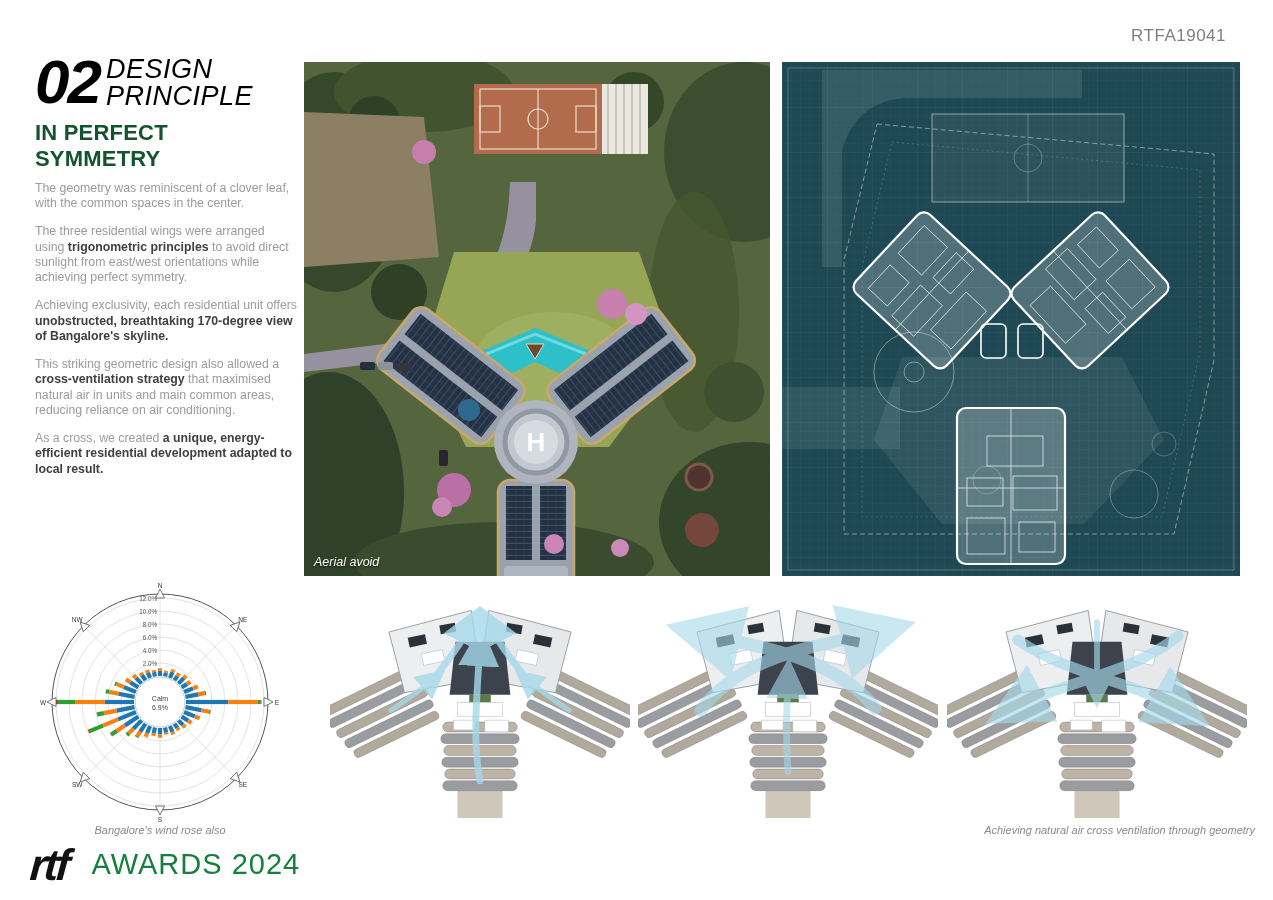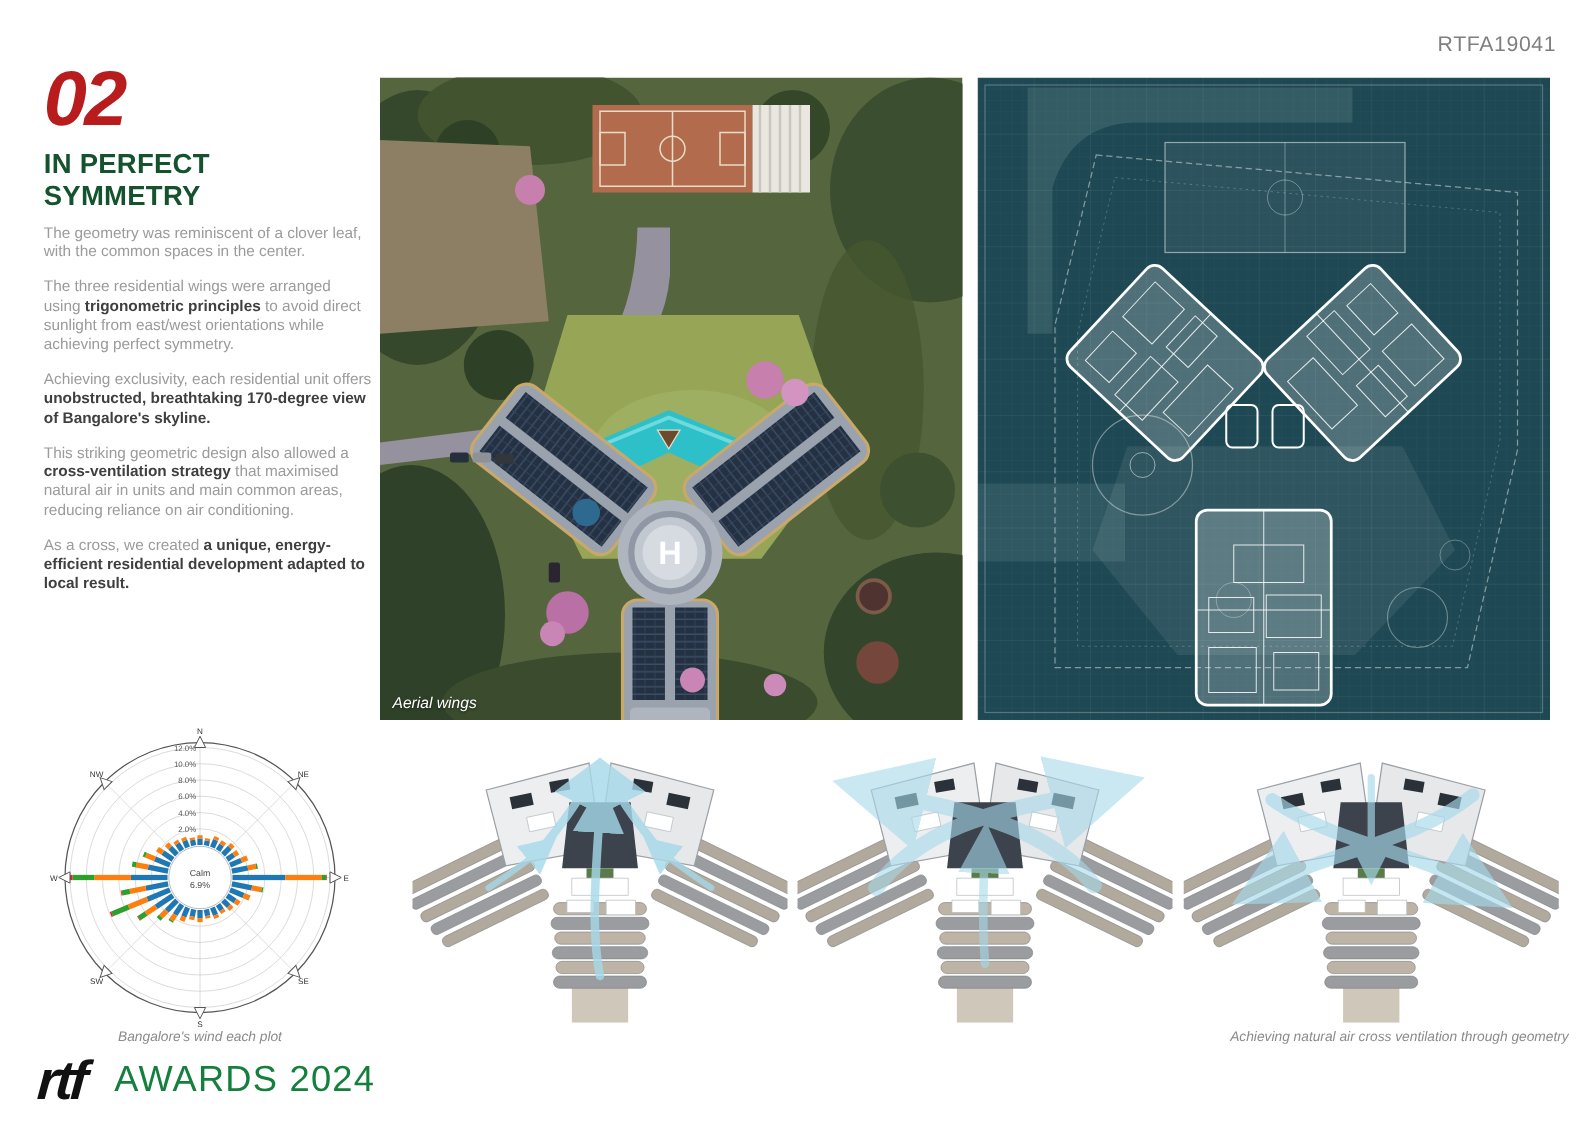--- a/index.html
+++ b/index.html
@@ -1,23 +1,23 @@
 <!DOCTYPE html>
 <html><head>
 <meta charset="utf-8">
 <style>
   * { margin:0; padding:0; box-sizing:border-box; }
   html,body { background:#ffffff; }
   body { font-family:"Liberation Sans", sans-serif; }
   .board { position:relative; width:1273px; height:900px; background:#fff; overflow:hidden; }
 
-  .code { position:absolute; top:26px; right:28px; font-size:17px; color:#7f7f7f; letter-spacing:.5px; }
+  .code { position:absolute; top:26px; right:47px; font-size:17px; color:#7f7f7f; letter-spacing:.5px; }
 
   .left-col { position:absolute; left:35px; top:52px; width:262px; }
-  .heading { display:flex; align-items:flex-end; color:#b91c1c; }
+  .heading { display:flex; align-items:flex-end; color:#000000; }
   .heading .num { font-size:62px; font-weight:bold; font-style:italic; line-height:.9; letter-spacing:-2px; }
   .heading .title { font-size:27px; font-style:italic; line-height:1.0; margin-left:6px; margin-top:4px; letter-spacing:.5px; }
   .subtitle { font-size:22px; font-weight:bold; color:#14532d; margin-top:10px; letter-spacing:.2px; }
   .paragraphs { margin-top:9px; }
   .paragraphs p { font-size:12.3px; line-height:1.24; color:#9b9b9b; margin-bottom:13px; }
   .paragraphs p b { color:#3f3f3f; font-weight:bold; }
 
   figure { position:absolute; }
   .aerial { left:304px; top:62px; width:466px; height:514px; }
   .aerial svg { display:block; }
@@ -42,20 +42,24 @@
 </head>
 <body>
 
 <div class="board">
 
   <div class="code">RTFA19041</div>
 
   <section class="left-col">
     <div class="heading">
       <span class="num">02</span>
+      <span class="title">
+        <span>DESIGN</span><br>
+        <span>PRINCIPLE</span>
+      </span>
     </div>
     <div class="subtitle">IN PERFECT SYMMETRY</div>
     <div class="paragraphs" id="paragraphs">
         <p><span>The geometry was reminiscent of a clover leaf, with the common spaces in the center.</span></p>
         <p><span>The three residential wings were arranged using </span><b>trigonometric principles</b><span> to avoid direct sunlight from east/west orientations while achieving perfect symmetry.</span></p>
         <p><span>Achieving exclusivity, each residential unit offers </span><b>unobstructed, breathtaking 170-degree view of Bangalore's skyline.</b></p>
         <p><span>This striking geometric design also allowed a </span><b>cross-ventilation strategy</b><span> that maximised natural air in units and main common areas, reducing reliance on air conditioning.</span></p>
         <p><span>As a cross, we created </span><b>a unique, energy-efficient residential development adapted to local result.</b></p>
       </div>
   </section>
@@ -157,21 +161,21 @@
       <circle cx="398" cy="468" r="17" fill="#74463c"></circle>
       <circle cx="165" cy="348" r="11" fill="#2e6a90"></circle>
 
       <g>
         <rect x="56" y="300" width="15" height="8" rx="2" fill="#25303c"></rect>
         <rect x="74" y="300" width="15" height="8" rx="2" fill="#8d9298"></rect>
         <rect x="92" y="301" width="15" height="8" rx="2" fill="#32363d"></rect>
         <rect x="135" y="388" width="9" height="16" rx="2" fill="#2a2530"></rect>
       </g>
     </svg>
-    <span class="overlay-caption">Aerial wings</span>
+    <span class="overlay-caption">Aerial avoid</span>
   </figure>
 
   <figure class="blueprint">
     <svg width="458" height="514" viewBox="0 0 458 514">
       <defs>
         <pattern id="bpgrid" width="9" height="9" patternUnits="userSpaceOnUse">
           <path d="M9,0 L0,0 0,9" fill="none" stroke="rgba(255,255,255,0.05)" stroke-width="0.6"></path>
         </pattern>
         <pattern id="bpgrid2" width="45" height="45" patternUnits="userSpaceOnUse">
           <path d="M45,0 L0,0 0,45" fill="none" stroke="rgba(255,255,255,0.08)" stroke-width="0.7"></path>
@@ -360,21 +364,21 @@
         <polygon points="0,-7 4.5,2 -4.5,2" fill="#fff" stroke="#555" stroke-width="0.8" transform="translate(194.95331880577405 194.95331880577402) rotate(135)"></polygon>
         <text x="120.00000000000001" y="239.5" text-anchor="middle" font-size="6.5" fill="#333">S</text>
         <polygon points="0,-7 4.5,2 -4.5,2" fill="#fff" stroke="#555" stroke-width="0.8" transform="translate(120.00000000000001 226) rotate(180)"></polygon>
         <text x="37.268506601173954" y="205.23149339882607" text-anchor="middle" font-size="6.5" fill="#333">SW</text>
         <polygon points="0,-7 4.5,2 -4.5,2" fill="#fff" stroke="#555" stroke-width="0.8" transform="translate(45.04668119422597 194.95331880577407) rotate(225)"></polygon>
         <text x="3" y="122.50000000000003" text-anchor="middle" font-size="6.5" fill="#333">W</text>
         <polygon points="0,-7 4.5,2 -4.5,2" fill="#fff" stroke="#555" stroke-width="0.8" transform="translate(14 120.00000000000001) rotate(270)"></polygon>
         <text x="37.268506601173925" y="39.768506601173954" text-anchor="middle" font-size="6.5" fill="#333">NW</text>
         <polygon points="0,-7 4.5,2 -4.5,2" fill="#fff" stroke="#555" stroke-width="0.8" transform="translate(45.04668119422594 45.04668119422598) rotate(315)"></polygon>
       </svg>
-    <figcaption class="caption">Bangalore's wind each plot</figcaption>
+    <figcaption class="caption">Bangalore's wind rose also</figcaption>
   </figure>
 
   <svg class="hidden-defs" aria-hidden="true">
     <defs>
       <marker id="ah" markerWidth="6" markerHeight="6" refX="3" refY="3" orient="auto">
         <path d="M0,0 L6,3 L0,6 Z" fill="#a6d9ea"></path>
       </marker>
       <g id="tower-shape">
         <rect x="128" y="206" width="46" height="32" fill="#cfc8ba"></rect>
         <g stroke="#7c7e80" stroke-width="0.5">

